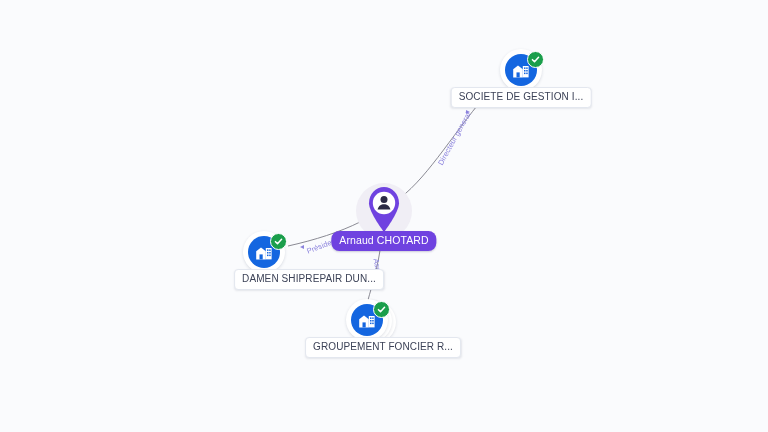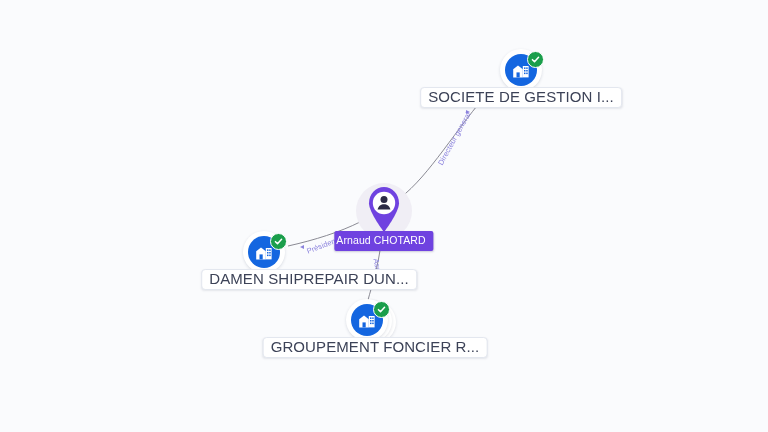--- a/index.html
+++ b/index.html
@@ -113,34 +113,34 @@
 
   
   .node-label {
     position: absolute;
     transform: translateX(-50%);
     white-space: nowrap;
     background: #ffffff;
     border: 1px solid #e3e7ef;
     border-radius: 4px;
     padding: 3px 7px 4px 7px;
-    font-size: 15px;
+    font-size: 10px;
     line-height: 12px;
     color: #3c4257;
     box-shadow: 0 1px 2px rgba(40,50,80,0.10);
     letter-spacing: 0.1px;
   }
   .person-label {
     position: absolute;
     transform: translateX(-50%);
     white-space: nowrap;
     background: #6f42e0;
     border: none;
-    border-radius: 2px;
-    padding: 3px 8px 4px 2px;
+    border-radius: 8px;
+    padding: 3px 8px 4px 8px;
     font-size: 10.5px;
     line-height: 13px;
     color: #ffffff;
     box-shadow: 0 1px 2px rgba(40,30,90,0.22);
     letter-spacing: 0.1px;
   }
 
   
   .edge-label {
     position: absolute;
@@ -240,21 +240,21 @@
         <rect x="13.0" y="12.6" width="1.5" height="1.5" fill="#1466e0"></rect>
         <rect x="15.2" y="12.6" width="1.5" height="1.5" fill="#1466e0"></rect>
         <rect x="5.5" y="12.4" width="3.2" height="5.0" fill="#1466e0"></rect>
       </svg>
     </div>
     <div class="verified-badge">
       <svg width="9" height="9" viewBox="0 0 10 10">
         <path d="M1.6 5.2 L3.9 7.4 L8.4 2.6" fill="none" stroke="#ffffff" stroke-width="1.7" stroke-linecap="round" stroke-linejoin="round"></path>
       </svg>
     </div>
-    <div class="node-label" style="left:8px; top:17px;">GROUPEMENT FONCIER R...</div>
+    <div class="node-label" style="left:16px; top:17px;">GROUPEMENT FONCIER R...</div>
   </div>
 
   <div class="node" style="left:384px; top:213px;">
     <div class="person-halo"></div>
     <div class="person-pin">
       <svg width="38" height="48" viewBox="0 0 38 48">
         <path d="M19 47 C19 47 4 27.5 4 18.2 C4 9.0 10.7 2 19 2 C27.3 2 34 9.0 34 18.2 C34 27.5 19 47 19 47 Z" fill="#6f42e0"></path>
         <circle cx="19" cy="18" r="11.2" fill="#ffffff"></circle>
         <circle cx="19" cy="14.6" r="3.5" fill="#2b2b45"></circle>
         <path d="M12.6 24.6 C13.4 20.8 16.0 19.2 19 19.2 C22.0 19.2 24.6 20.8 25.4 24.6 Z" fill="#2b2b45"></path>

